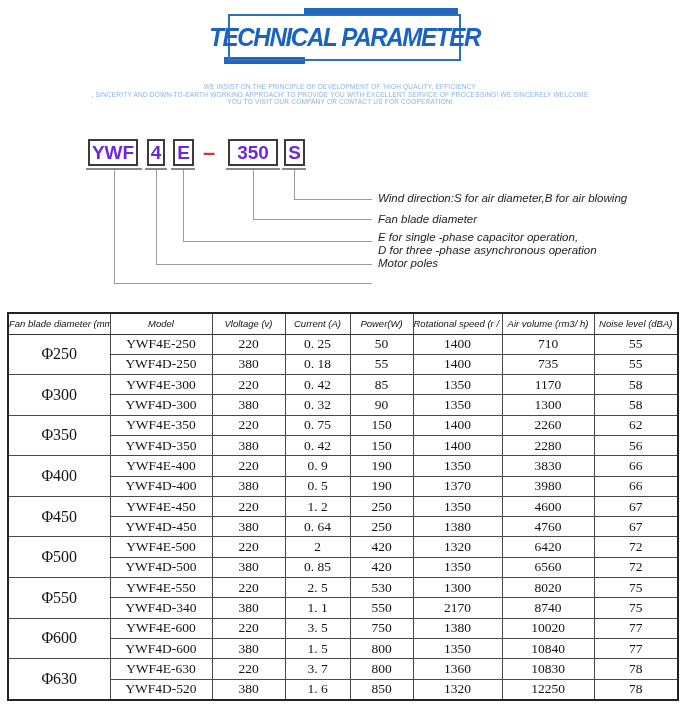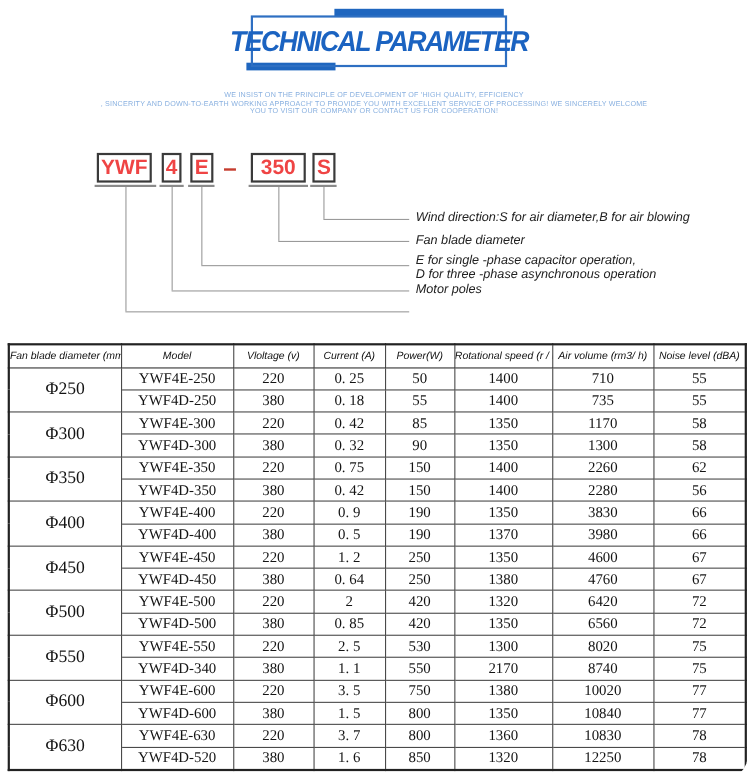--- a/index.html
+++ b/index.html
@@ -1,35 +1,35 @@
 <!DOCTYPE html>
 <html><head>
 <meta charset="utf-8">
 <style>
   html,body{margin:0;padding:0;background:#fff;}
   #page{position:relative;width:680px;height:709px;background:#fff;overflow:hidden;
-        font-family:"Liberation Sans",sans-serif;border-radius:23px;}
+        font-family:"Liberation Sans",sans-serif;}
 
   
   .title-box{position:absolute;left:228px;top:14px;width:233px;height:47px;
              border:2px solid #2e6fc2;box-sizing:border-box;
              display:flex;align-items:center;justify-content:center;}
   .title-bar-top{position:absolute;left:304px;top:8px;width:154px;height:7px;background:#1f66bf;}
   .title-bar-bottom{position:absolute;left:224px;top:57px;width:81px;height:7px;background:#1f66bf;}
   .title-text{font-style:italic;font-weight:bold;font-size:26px;letter-spacing:-1.5px;
               color:#1b63c1;white-space:nowrap;transform:scaleX(.93);}
 
   
   .tagline{position:absolute;left:0;top:83px;width:680px;text-align:center;
            color:#8ab1e0;font-size:6.5px;line-height:7.5px;letter-spacing:.2px;}
 
   
   .code-box{position:absolute;top:139px;height:27px;border:2px solid #3a3a3a;box-sizing:border-box;
             display:flex;align-items:center;justify-content:center;
-            color:#ef4444;font-weight:bold;font-size:19px;}
+            color:#6d28d9;font-weight:bold;font-size:19px;}
   .code-sep{position:absolute;top:139px;left:200px;width:18px;height:27px;
             display:flex;align-items:center;justify-content:center;
             color:#c63d2f;font-weight:bold;font-size:22px;}
   .underl{position:absolute;height:2px;background:#8a8a8a;top:168px;}
   .vline{position:absolute;width:1px;background:#9a9a9a;}
   .hline{position:absolute;height:1px;background:#9a9a9a;}
 
   
   .ann{position:absolute;left:378px;font-style:italic;font-size:11.5px;color:#222;
        line-height:13px;white-space:nowrap;}

